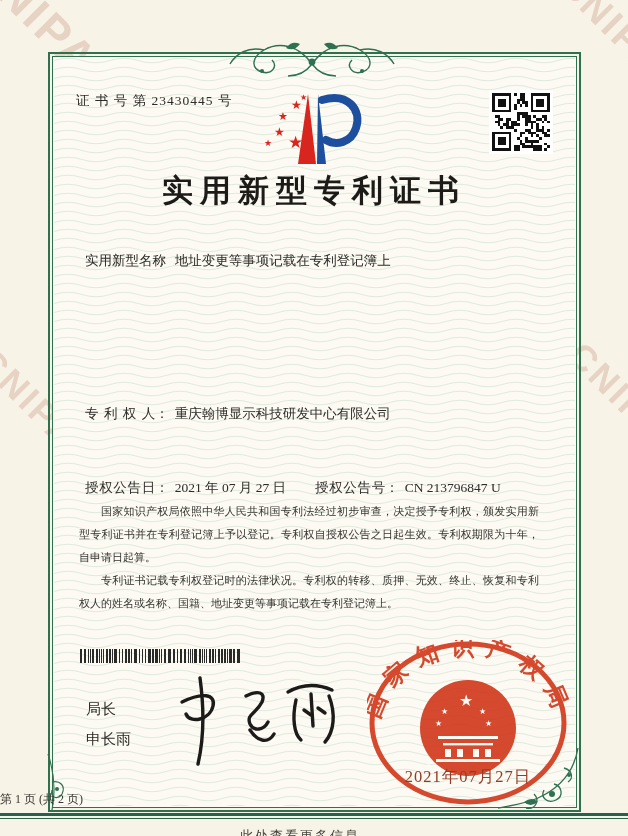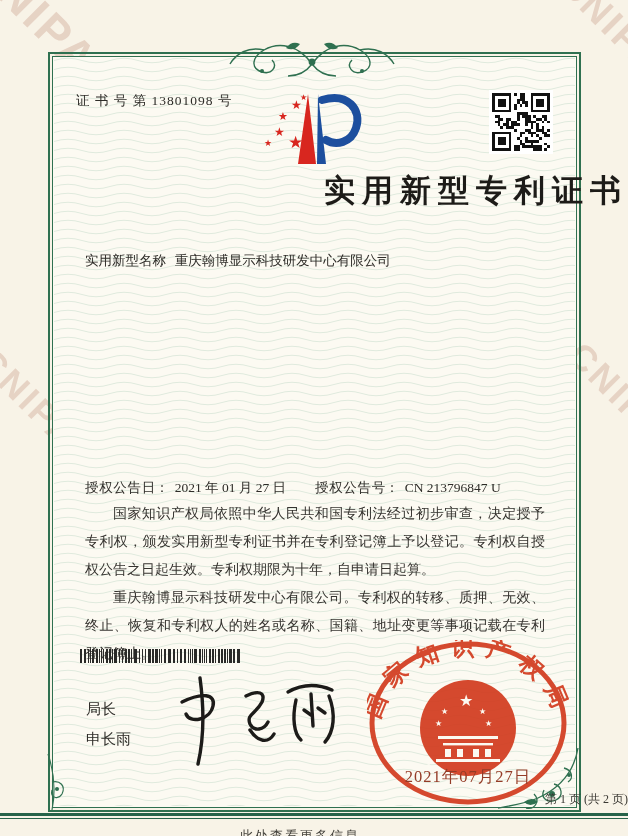--- a/index.html
+++ b/index.html
@@ -31,41 +31,41 @@
   .wm3{left:120px;top:92px;font-size:30px;opacity:.35;}
   .wm4{left:368px;top:252px;font-size:34px;opacity:.40;}
   .wm5{left:-34px;top:378px;font-size:36px;opacity:.55;}
   .wm6{left:556px;top:372px;font-size:36px;opacity:.55;}
   .wm7{left:140px;top:556px;font-size:30px;opacity:.22;}
   
   .cert-no{position:absolute;left:76px;top:92px;font-size:13.5px;letter-spacing:1px;}
   .logo{position:absolute;left:248px;top:86px;}
   .qr{position:absolute;left:489px;top:90px;width:58px;height:58px;background:#fff;padding:3px;}
   .title{
-    position:absolute;left:0;top:170px;width:628px;text-align:right;
+    position:absolute;left:0;top:170px;width:628px;text-align:center;
     font-size:31px;font-weight:bold;letter-spacing:7px;color:#1d1b18;
   }
   
   .row{position:absolute;left:85px;font-size:13.5px;white-space:nowrap;}
   .flabel{display:inline-block;width:5.2em;text-align:justify;text-align-last:justify;}
   .fval{margin-left:6px;}
   .grant-right{position:absolute;left:230px;top:0;}
   
   .paras{
-    position:absolute;left:85px;top:500px;width:460px;
-    font-size:14px;line-height:28px;text-align:justify;color:#35332f;
+    position:absolute;left:79px;top:500px;width:460px;
+    font-size:11px;line-height:23px;text-align:justify;color:#35332f;
   }
   .paras p{margin:0;text-indent:2em;}
   
   .barcode{position:absolute;left:80px;top:649px;}
   .signer{position:absolute;left:86px;top:694px;font-size:15px;line-height:30px;}
   .signature{position:absolute;left:160px;top:668px;}
   .seal{position:absolute;left:367px;top:640px;}
   .footer{
-    position:absolute;left:0;top:791px;width:628px;text-align:right;
+    position:absolute;left:0;top:791px;width:628px;text-align:left;
     font-size:12px;color:#3a3833;
   }
   .bottom-line-thick{position:absolute;left:0;top:813px;width:628px;height:2.5px;background:#2560440;background:#27634a;}
   .bottom-line-thin{position:absolute;left:0;top:818px;width:628px;height:1px;background:#27634a;}
   .cutoff-text{position:absolute;left:240px;top:827px;font-size:13px;color:#44423c;letter-spacing:2px;}
   .ornament{position:absolute;pointer-events:none;}
   .orn-top{left:228px;top:34px;}
   .orn-br{left:494px;top:744px;}
   .orn-bl{left:44px;top:752px;}
 </style>
@@ -126,21 +126,21 @@
     </g>
   </svg>
   <svg class="ornament orn-bl" width="30" height="62" viewBox="0 0 30 62">
     <g fill="none" stroke="#2f7050" stroke-width="1.2">
       <path d="M4 2 C10 20 12 38 8 58"></path>
       <path d="M8 30 C16 28 22 34 18 42 C14 48 6 46 8 38"></path>
     </g>
     <circle cx="13" cy="37" r="2" fill="#2f7050"></circle>
   </svg>
 
-  <div class="cert-no">证 书 号 第 13801098 号</div>
+  <div class="cert-no">证 书 号 第 23430445 号</div>
 
   <svg class="logo" width="126" height="84" viewBox="0 0 126 84">
     <g fill="#d8261f" font-family="'DejaVu Sans',sans-serif">
       <text x="40" y="62" font-size="17">★</text>
       <text x="26" y="50" font-size="12">★</text>
       <text x="30" y="34" font-size="11">★</text>
       <text x="43" y="23" font-size="12">★</text>
       <text x="16" y="60" font-size="9">★</text>
       <text x="52" y="14" font-size="8">★</text>
     </g>
@@ -270,32 +270,35 @@
       <rect x="9" y="20" width="1" height="1" fill="#111"></rect>
       <rect x="15" y="20" width="1" height="1" fill="#111"></rect>
       <rect x="16" y="20" width="1" height="1" fill="#111"></rect>
       <rect x="17" y="20" width="1" height="1" fill="#111"></rect>
       <rect x="19" y="20" width="1" height="1" fill="#111"></rect>
     </svg>
 
   <div class="title">实用新型专利证书</div>
 
   <div class="row" style="top:252px">
-    <span class="flabel">实用新型名称</span><span>：</span><span class="fval">重庆翰博显示科技研发中心有限公司</span>
+    <span class="flabel">实用新型名称</span><span>：</span><span class="fval">地址变更等事项记载在专利登记簿上</span>
+  </div>
+  <div class="row" style="top:405px">
+    <span class="flabel">专利权人</span><span>：</span><span class="fval">重庆翰博显示科技研发中心有限公司</span>
   </div>
   <div class="row" style="top:479px">
-    <span class="flabel">授权公告日</span><span>：</span><span class="fval">2021 年 01 月 27 日</span>
+    <span class="flabel">授权公告日</span><span>：</span><span class="fval">2021 年 07 月 27 日</span>
     <span class="grant-right">
       <span class="flabel">授权公告号</span><span>：</span><span class="fval">CN 213796847 U</span>
     </span>
   </div>
 
   <div class="paras">
     <p>国家知识产权局依照中华人民共和国专利法经过初步审查，决定授予专利权，颁发实用新型专利证书并在专利登记簿上予以登记。专利权自授权公告之日起生效。专利权期限为十年，自申请日起算。</p>
-    <p>重庆翰博显示科技研发中心有限公司。专利权的转移、质押、无效、终止、恢复和专利权人的姓名或名称、国籍、地址变更等事项记载在专利登记簿上。</p>
+    <p>专利证书记载专利权登记时的法律状况。专利权的转移、质押、无效、终止、恢复和专利权人的姓名或名称、国籍、地址变更等事项记载在专利登记簿上。</p>
   </div>
 
   <svg class="barcode" id="barcode" width="162" height="14">
       <rect x="0" y="0" width="2" height="14" fill="#2a2a28"></rect>
       <rect x="4" y="0" width="2" height="14" fill="#2a2a28"></rect>
       <rect x="8" y="0" width="1" height="14" fill="#2a2a28"></rect>
       <rect x="10" y="0" width="1" height="14" fill="#2a2a28"></rect>
       <rect x="12" y="0" width="2" height="14" fill="#2a2a28"></rect>
       <rect x="16" y="0" width="2" height="14" fill="#2a2a28"></rect>
       <rect x="19" y="0" width="1" height="14" fill="#2a2a28"></rect>

